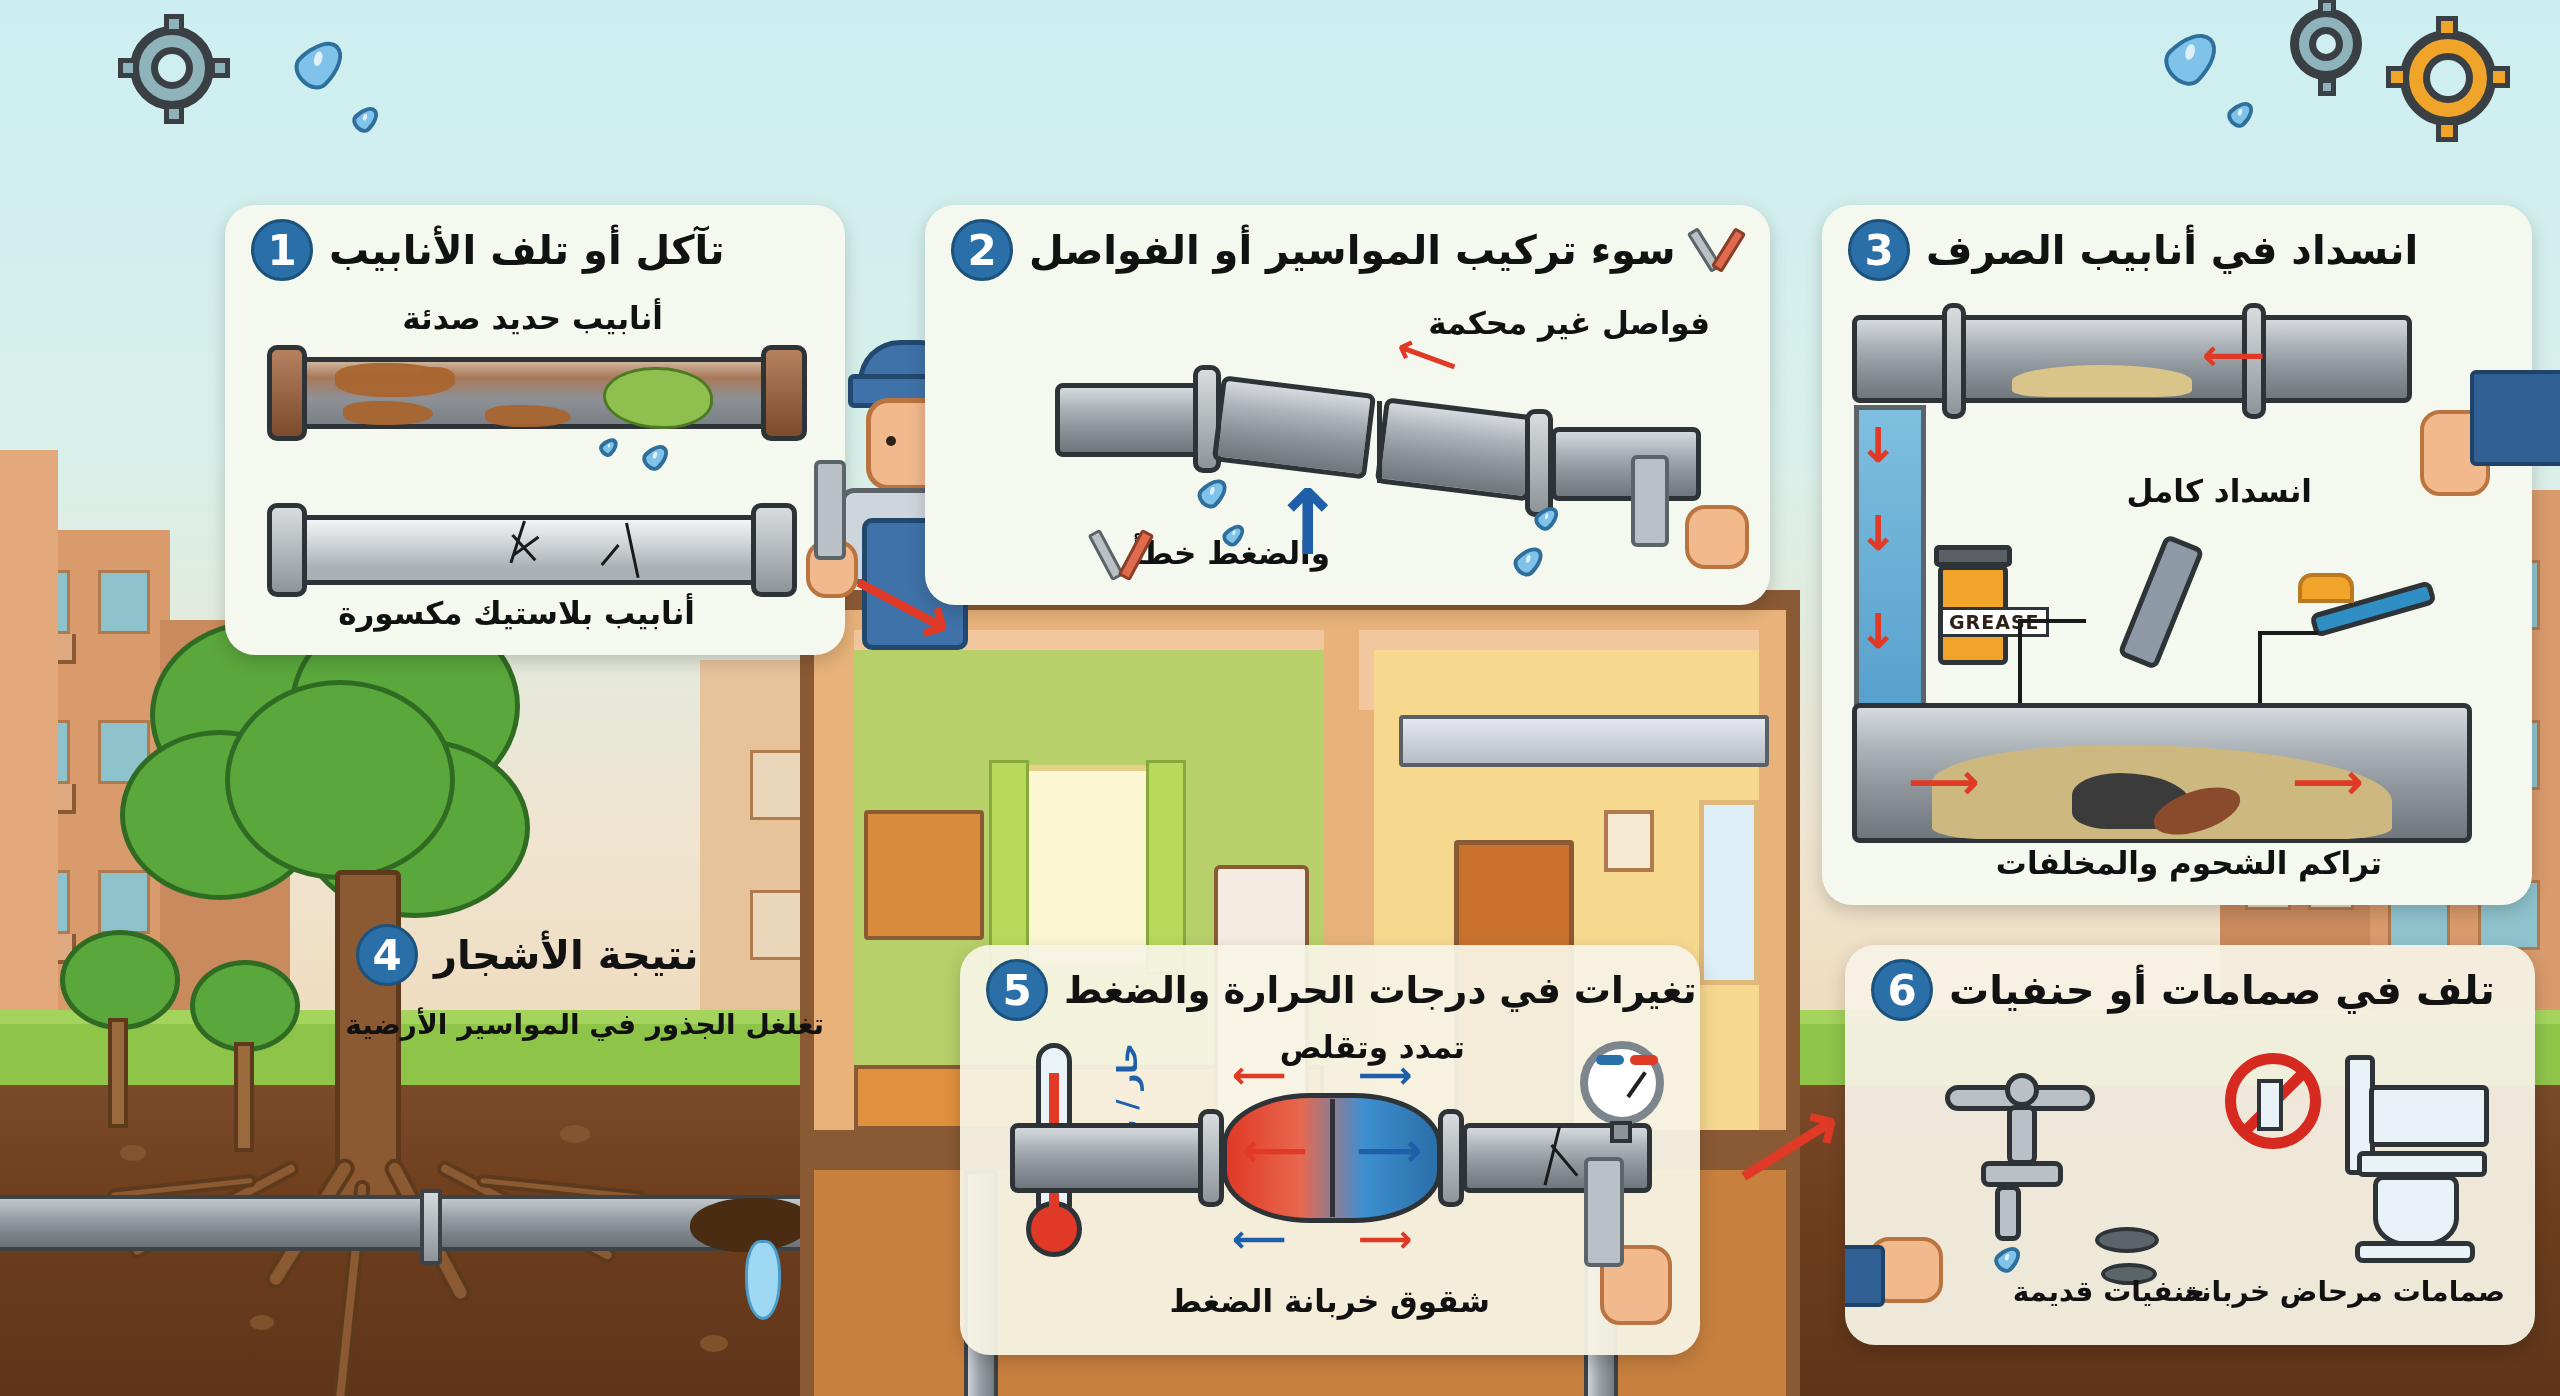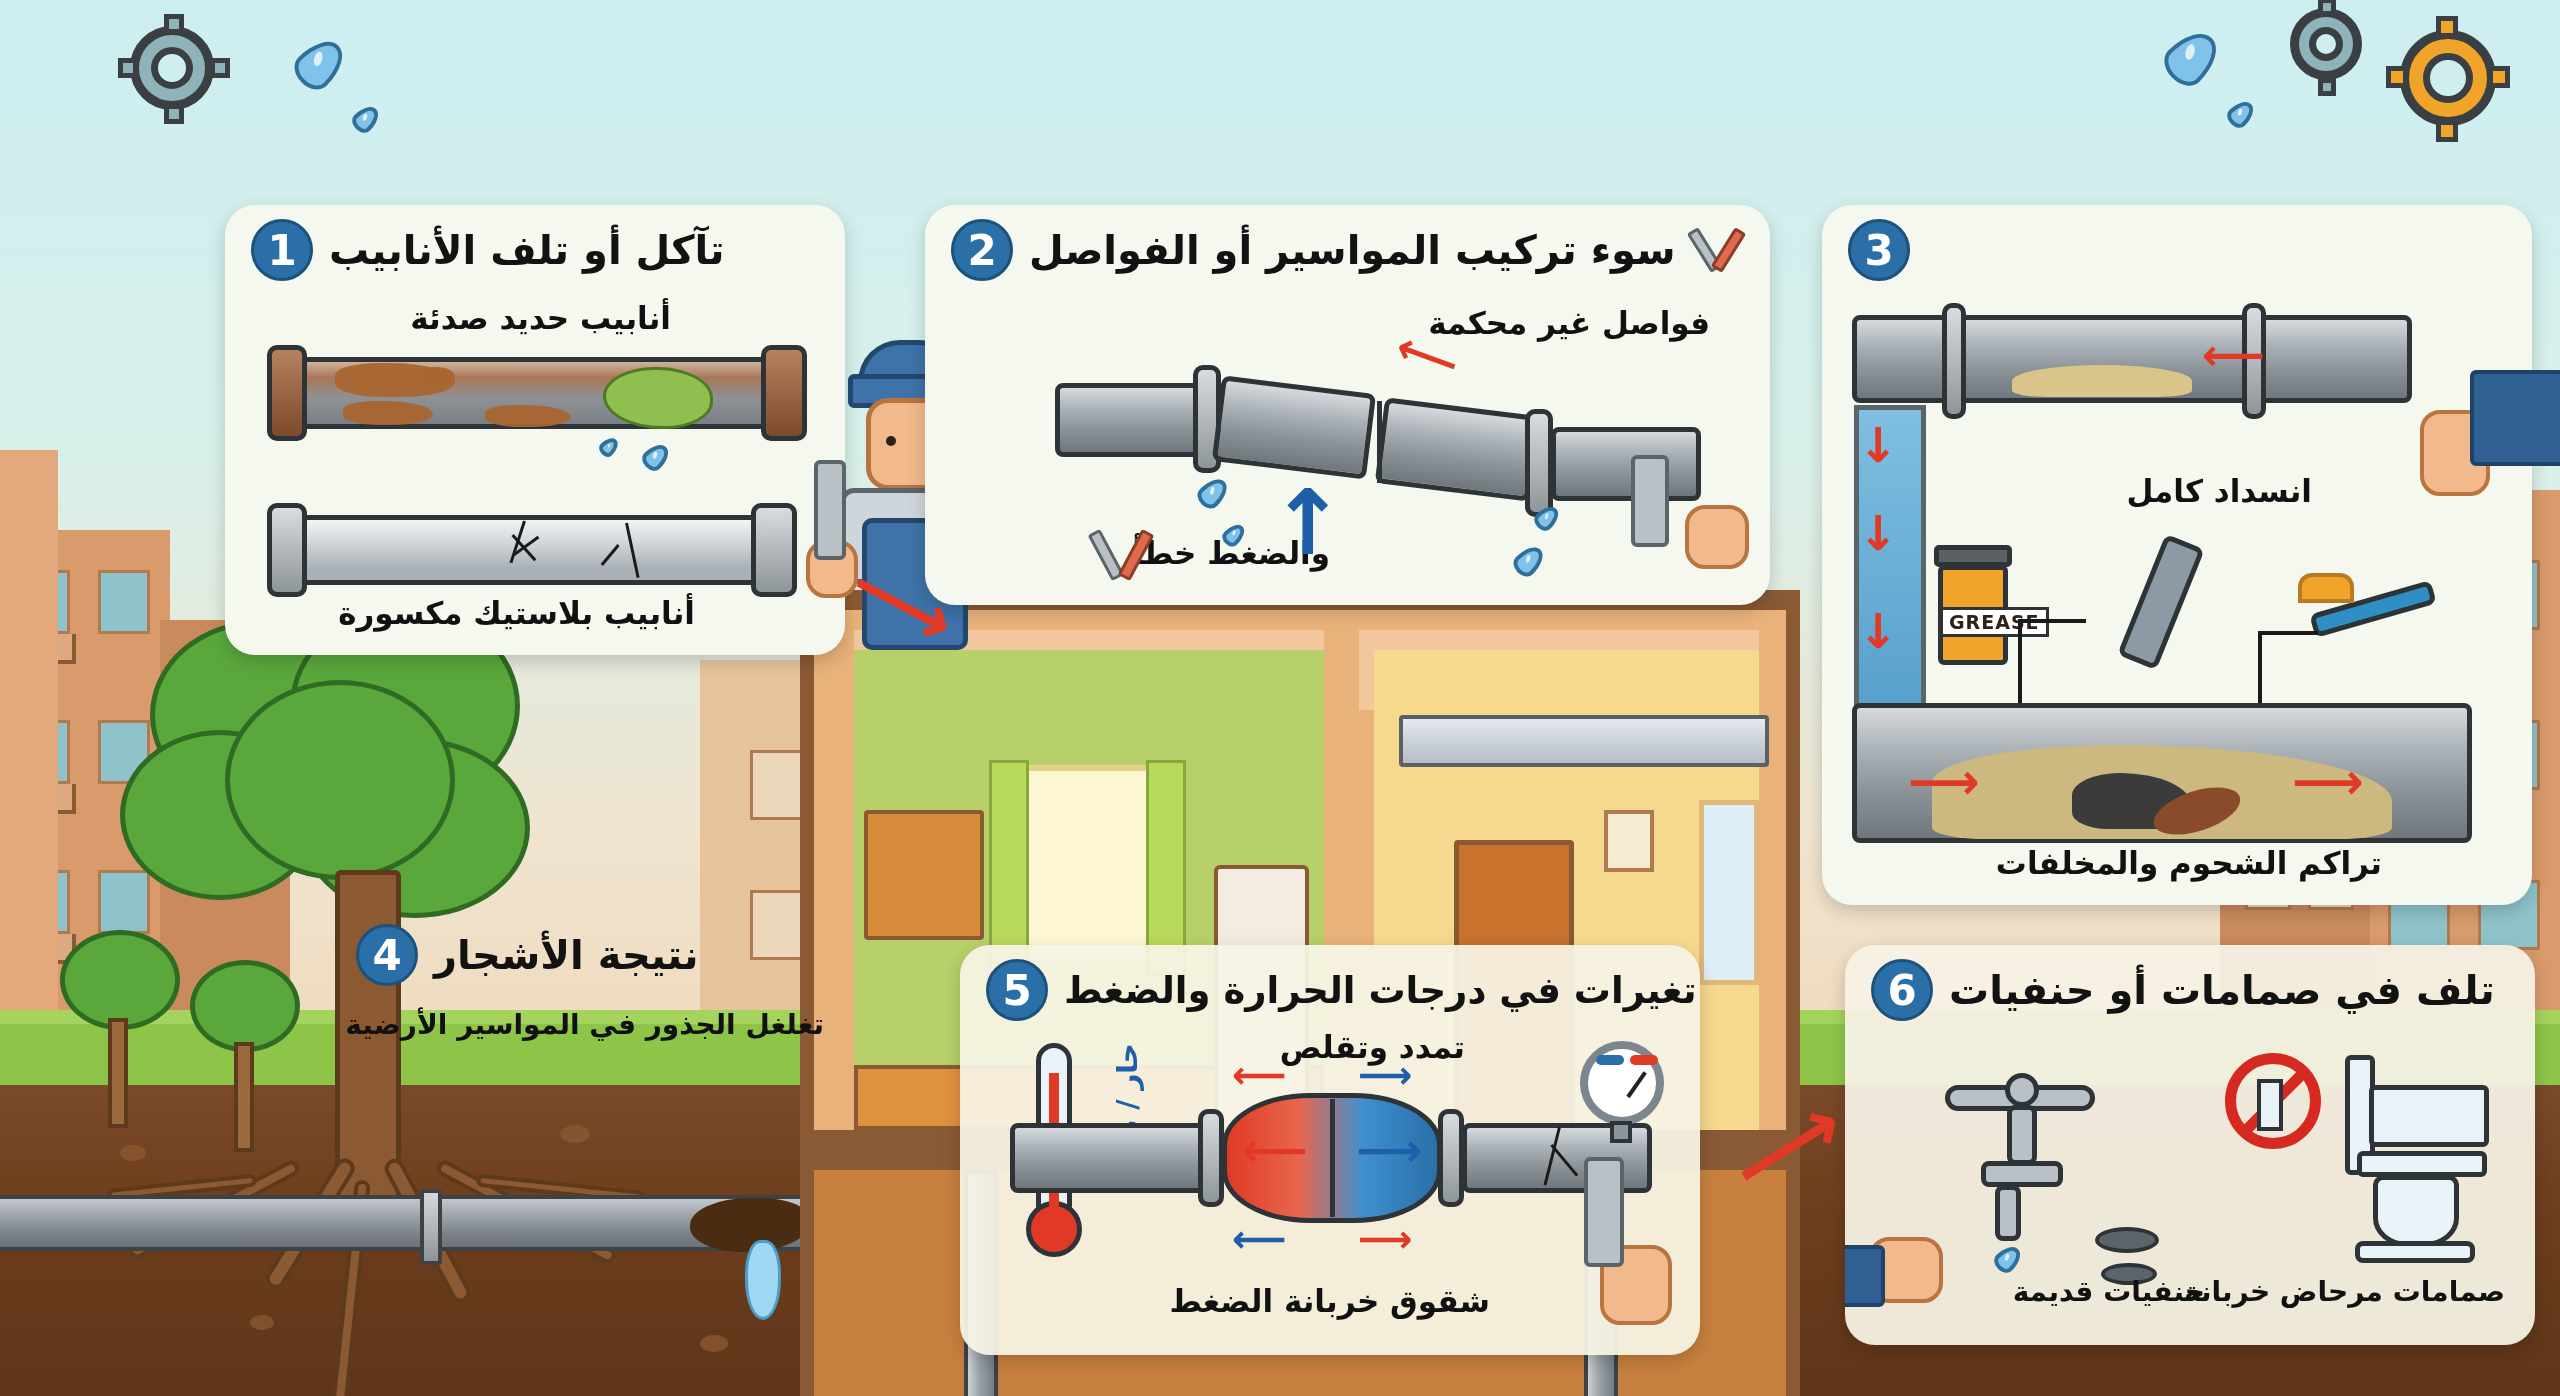--- a/index.html
+++ b/index.html
@@ -275,21 +275,21 @@
     <div class="gear-t" style="left:2436px;top:120px;width:22px;height:22px;background:#f0a42a;"></div>
     <div class="gear-t" style="left:2386px;top:66px;width:22px;height:22px;background:#f0a42a;"></div>
     <div class="gear-t" style="left:2488px;top:66px;width:22px;height:22px;background:#f0a42a;"></div>
   </div>
 
   <div class="card" style="left:225px;top:205px;width:620px;height:450px;">
     <div class="card-head">
       <div class="badge">1</div>
       <div class="card-title">تآكل أو تلف الأنابيب</div>
     </div>
-    <div class="lbl" style="right:174px;top:95px;">أنابيب حديد صدئة</div>
+    <div class="lbl" style="right:182px;top:95px;">أنابيب حديد صدئة</div>
 
     <div>
       <div class="pipe pipe-rust" style="left:68px;top:152px;width:490px;height:72px;"></div>
       <div class="flange flange-rust" style="left:42px;top:140px;width:40px;height:96px;"></div>
       <div class="flange flange-rust" style="left:536px;top:140px;width:46px;height:96px;"></div>
       <div class="rust-blob" style="left:110px;top:158px;width:120px;height:34px;"></div>
       <div class="rust-blob" style="left:118px;top:196px;width:90px;height:24px;"></div>
       <div class="rust-blob" style="left:260px;top:200px;width:86px;height:22px;"></div>
       <div class="rust-blob" style="left:196px;top:162px;width:34px;height:18px;"></div>
       <div class="algae" style="left:378px;top:162px;width:110px;height:62px;"></div>
@@ -360,20 +360,21 @@
     <div class="hand" style="left:760px;top:300px;width:64px;height:64px;"></div>
     <div class="wrench" style="left:706px;top:250px;width:38px;height:92px;background:#b9c0c6;border:4px solid #5b6468;border-radius:6px;"></div>
   </div>
 
   <div class="arrow-blue" style="left:1270px;top:470px;font-size:90px;">↑</div>
   <div class="arrow-red" style="left:850px;top:560px;font-size:74px;transform:rotate(28deg);">⟶</div>
 
   <div class="card" style="left:1822px;top:205px;width:710px;height:700px;">
     <div class="card-head">
       <div class="badge">3</div>
+      <div class="card-title">انسداد في أنابيب الصرف</div>
     </div>
 
     <div>
       <div class="pipe pipe-body" style="left:30px;top:110px;width:560px;height:88px;"></div>
       <div class="flange" style="left:120px;top:98px;width:24px;height:116px;"></div>
       <div class="flange" style="left:420px;top:98px;width:24px;height:116px;"></div>
       <div class="debris" style="left:190px;top:160px;width:180px;height:32px;"></div>
       <div class="arrow-red" style="left:380px;top:124px;font-size:44px;">⟵</div>
     </div>
 

